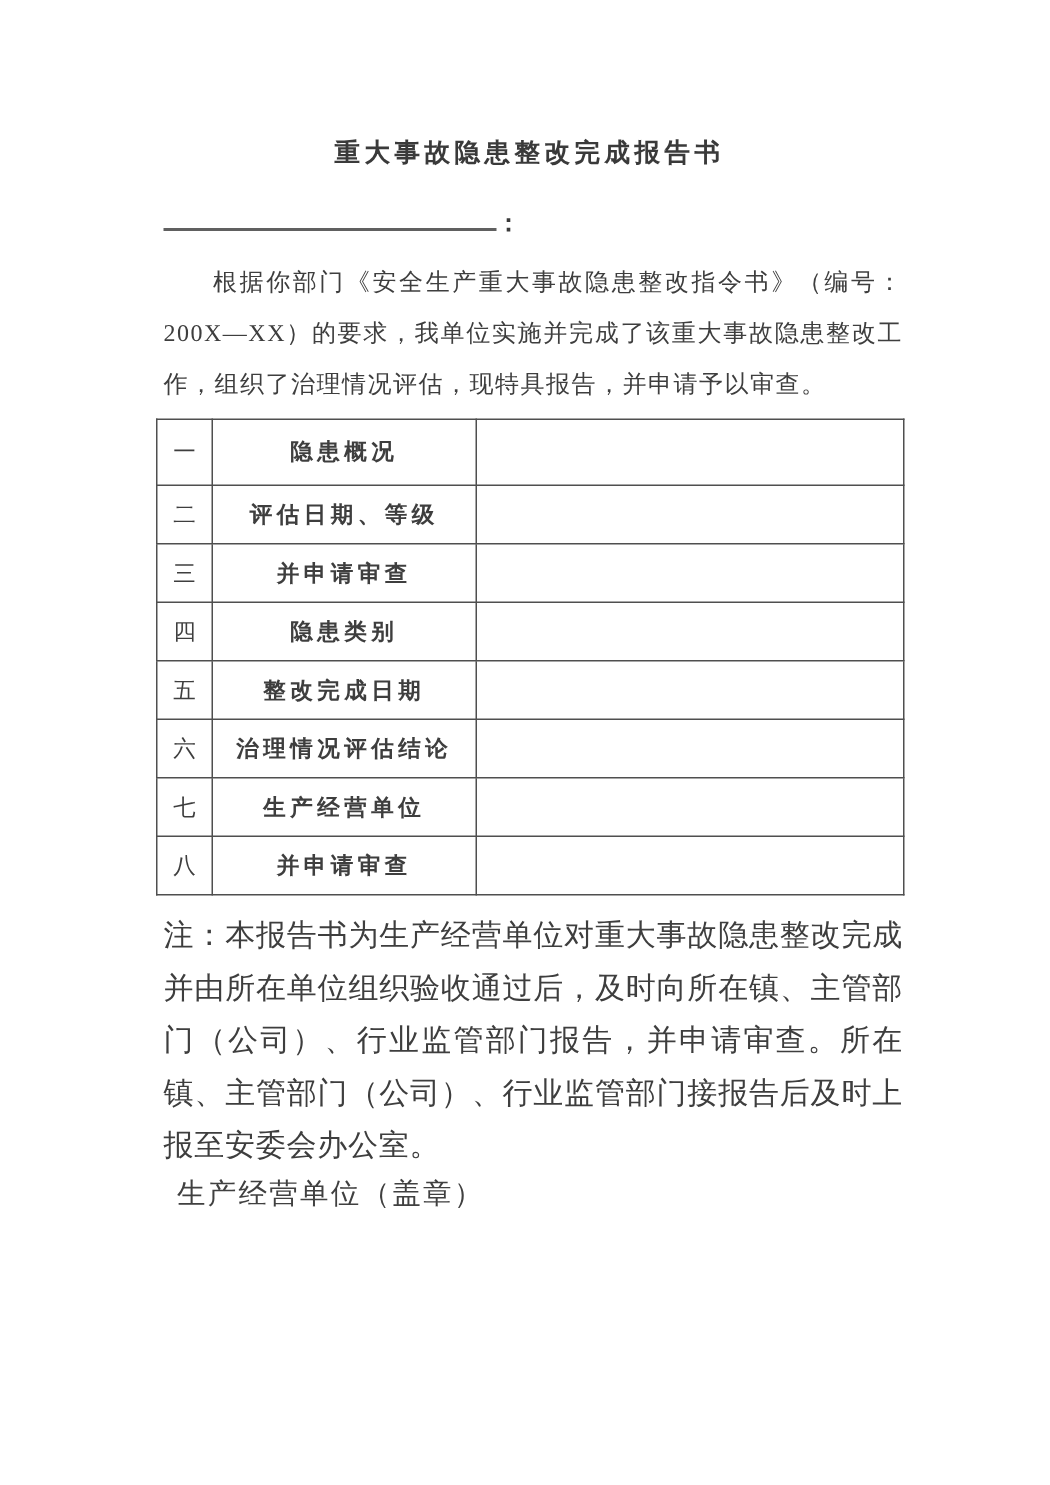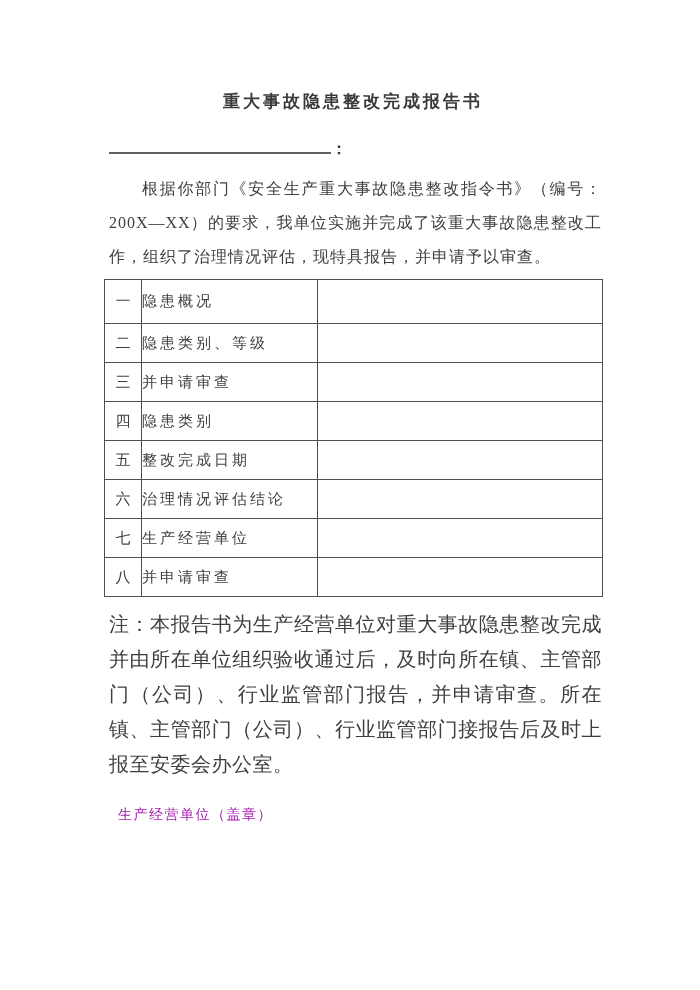--- a/index.html
+++ b/index.html
@@ -72,43 +72,43 @@
   }
   .report-table tr:first-child td { height: 43px; }
   .report-table col.c-num   { width: 37px; }
   .report-table col.c-label { width: 176px; }
   .report-table col.c-value { width: 285px; }
   .report-table td.num {
     text-align: center;
     letter-spacing: 0;
   }
   .report-table td.label {
-    text-align: left;
+    text-align: center;
     letter-spacing: 3px;
-    font-weight: 400;
+    font-weight: 700;
   }
   .report-table td.value {
     background: #ffffff;
   }
   .note {
     margin: 10px 0 0 0;
     padding-left: 5px;
     font-size: 20px;
     line-height: 35px;
     letter-spacing: 0.5px;
     text-align: justify;
     color: #3e3e3e;
   }
   .signature {
-    margin-top: 22px;
+    margin-top: 4px;
     padding-left: 14px;
-    font-size: 14px;
+    font-size: 19px;
     line-height: 22px;
     letter-spacing: 1.5px;
-    color: #a21caf;
+    color: #404040;
   }
   .date-line {
     margin-top: 22px;
     padding-left: 168px;
     font-size: 16px;
     line-height: 22px;
     letter-spacing: 2px;
     color: #3e3e3e;
   }
 </style>
@@ -132,21 +132,21 @@
         <col class="c-value">
     </colgroup>
     <tbody>
       <tr>
         <td class="num">一</td>
         <td class="label">隐患概况</td>
         <td class="value"></td>
       </tr>
       <tr>
         <td class="num">二</td>
-        <td class="label">隐患类别、等级</td>
+        <td class="label">评估日期、等级</td>
         <td class="value"></td>
       </tr>
       <tr>
         <td class="num">三</td>
         <td class="label">并申请审查</td>
         <td class="value"></td>
       </tr>
       <tr>
         <td class="num">四</td>
         <td class="label">隐患类别</td>

